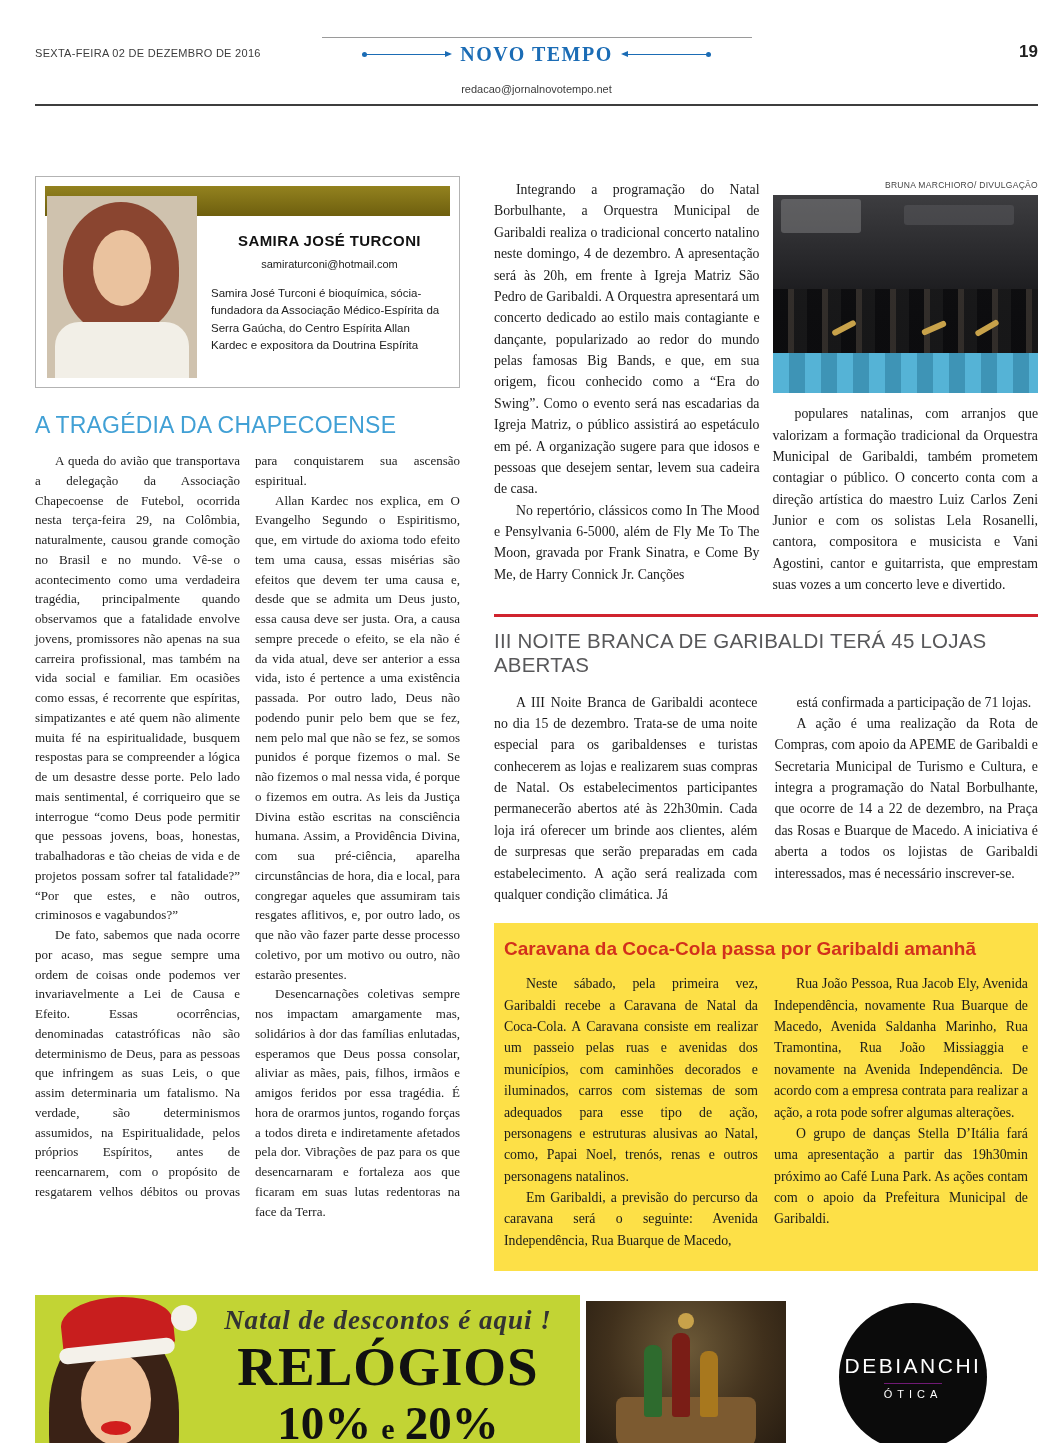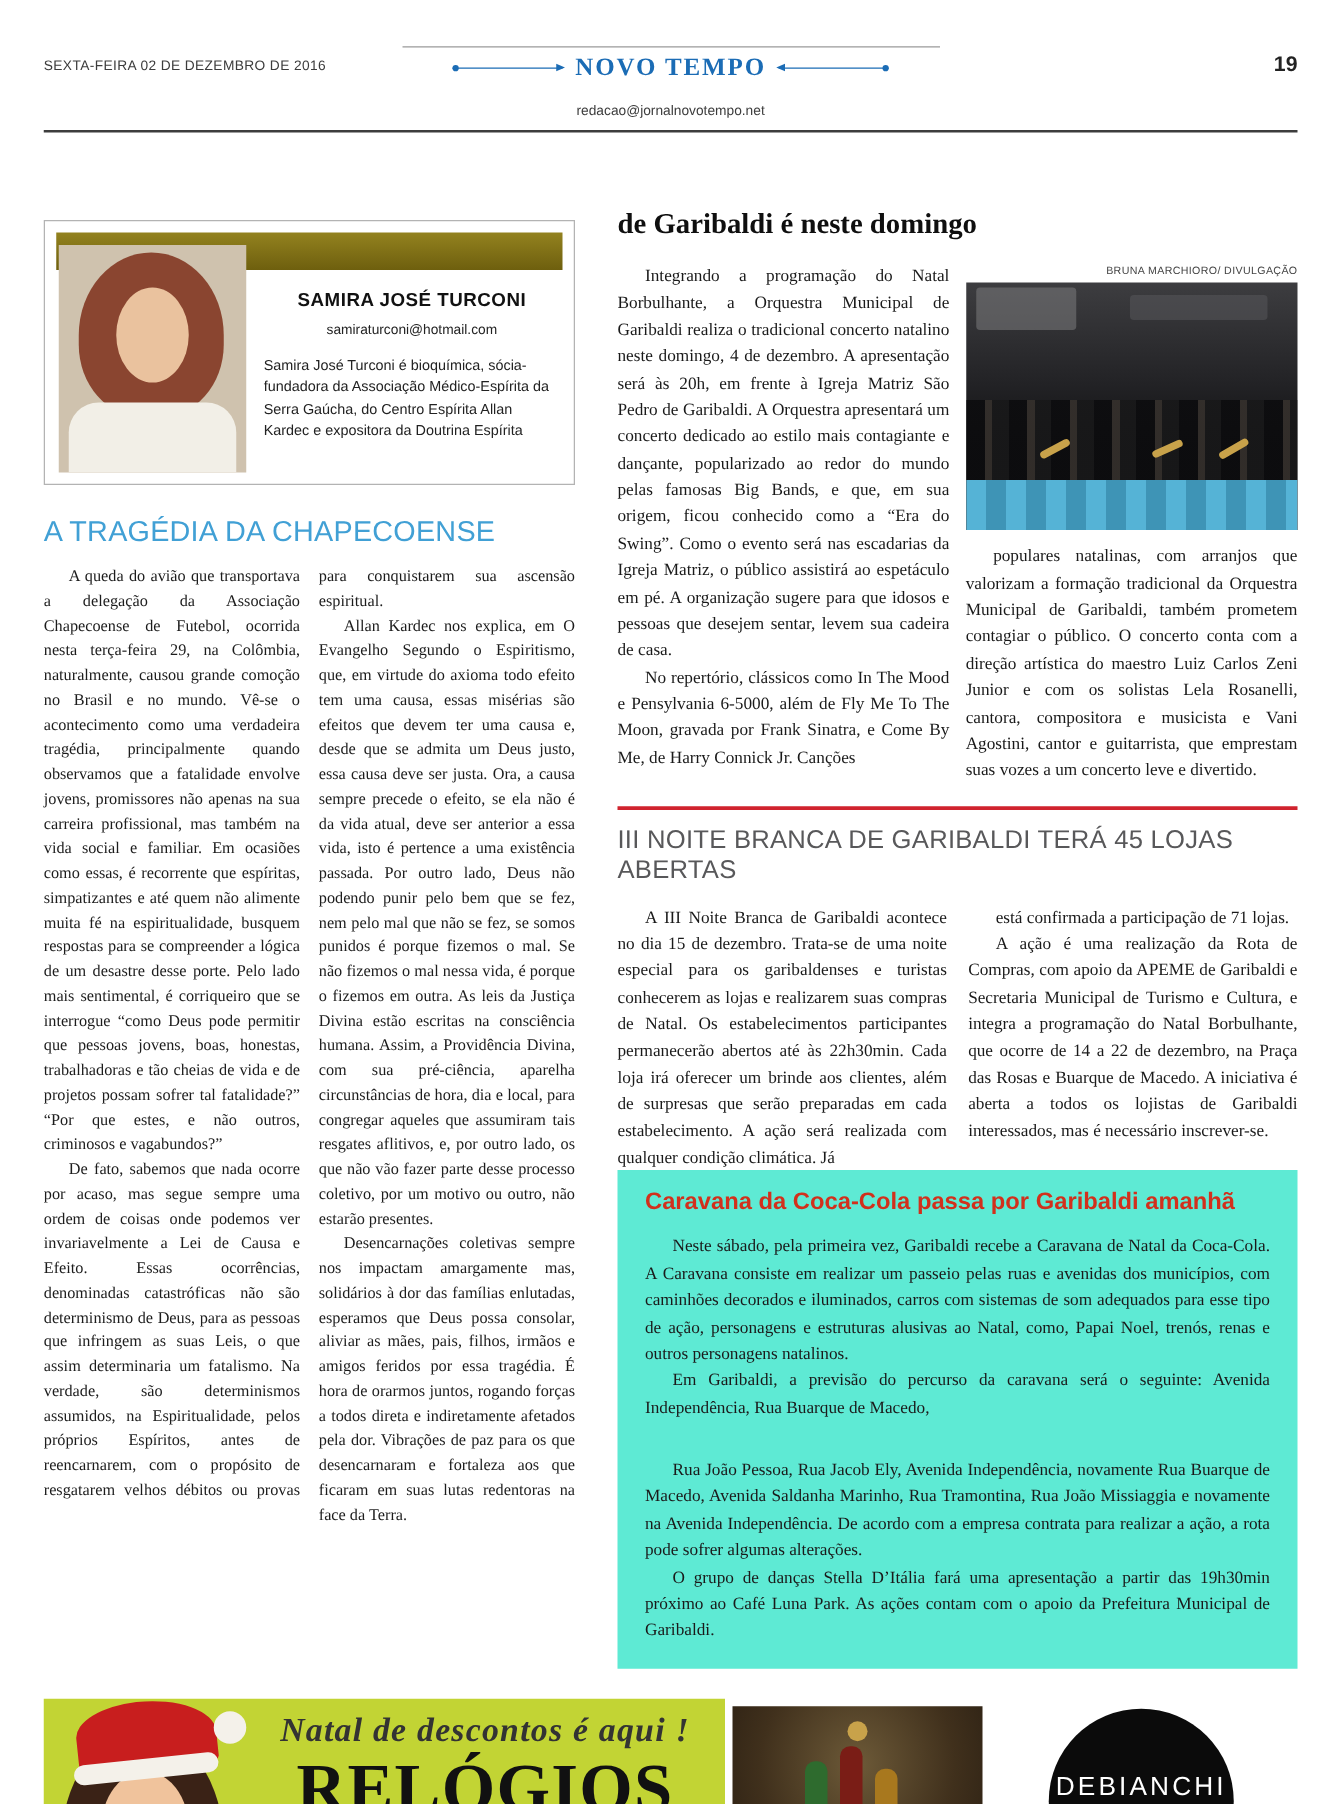--- a/index.html
+++ b/index.html
@@ -69,23 +69,23 @@
     background:repeating-linear-gradient(90deg,#55b3d6 0 16px,#3e94b6 16px 32px); }
 
   
   .red-rule { height:3px; background:#d0232e; margin:18px 0 12px; }
   .noite-title { font-family:"Liberation Sans", sans-serif; font-size:20.5px; font-weight:normal; color:#58585a; margin:0 0 15px; letter-spacing:.2px; }
   .noite-body { display:flex; gap:17px; font-size:13.8px; line-height:1.55; text-align:justify; }
   .noite-col { flex:1; min-width:0; }
   .noite-col p { margin:0; text-indent:22px; }
 
   
-  .caravana-box { background:#5eead4; padding:15px 22px 20px; }
+  .caravana-box { background:#fde047; margin-top:18px; padding:15px 10px 20px; }
   .caravana-title { font-family:"Liberation Sans", sans-serif; font-weight:bold; font-size:19px; color:#d2301c; margin:0 0 13px; }
-  .caravana-body { display:flex; gap:29px; font-size:13.8px; line-height:1.55; text-align:justify;flex-direction:column; }
+  .caravana-body { display:flex; gap:16px; font-size:13.8px; line-height:1.55; text-align:justify; }
   .caravana-col { flex:1; min-width:0; }
   .caravana-col p { margin:0; text-indent:22px; }
 
   
   .ad { margin:24px 20px 16px 35px; height:242px; display:flex; font-family:"Liberation Sans", sans-serif; }
   .ad-left { width:545px; flex:none; background:#c2d434; position:relative; overflow:hidden; }
   .ad-woman { position:absolute; left:0; top:0; width:180px; height:100%; }
   .aw-hair { position:absolute; top:26px; left:14px; width:130px; height:190px; background:#3a2216; border-radius:48% 48% 40% 40%; }
   .aw-face { position:absolute; top:58px; left:46px; width:70px; height:92px; background:#f0c39c; border-radius:50%; }
   .aw-hat { position:absolute; top:2px; left:26px; width:112px; height:54px; background:#c81e1e; border-radius:50% 60% 10% 10%; transform:rotate(-6deg); }
@@ -161,21 +161,20 @@
         <p>De fato, sabemos que nada ocorre por acaso, mas segue sempre uma ordem de coisas onde podemos ver invariavelmente a Lei de Causa e Efeito. Essas ocorrências, denominadas catastróficas não são determinismo de Deus, para as pessoas que infringem as suas Leis, o que assim determinaria um fatalismo. Na verdade, são determinismos assumidos, na Espiritualidade, pelos próprios Espíritos, antes de reencarnarem, com o propósito de resgatarem velhos débitos ou provas para conquistarem sua ascensão espiritual.</p>
         <p>Allan Kardec nos explica, em O Evangelho Segundo o Espiritismo, que, em virtude do axioma todo efeito tem uma causa, essas misérias são efeitos que devem ter uma causa e, desde que se admita um Deus justo, essa causa deve ser justa. Ora, a causa sempre precede o efeito, se ela não é da vida atual, deve ser anterior a essa vida, isto é pertence a uma existência passada. Por outro lado, Deus não podendo punir pelo bem que se fez, nem pelo mal que não se fez, se somos punidos é porque fizemos o mal. Se não fizemos o mal nessa vida, é porque o fizemos em outra. As leis da Justiça Divina estão escritas na consciência humana. Assim, a Providência Divina, com sua pré-ciência, aparelha circunstâncias de hora, dia e local, para congregar aqueles que assumiram tais resgates aflitivos, e, por outro lado, os que não vão fazer parte desse processo coletivo, por um motivo ou outro, não estarão presentes.</p>
         <p>Desencarnações coletivas sempre nos impactam amargamente mas, solidários à dor das famílias enlutadas, esperamos que Deus possa consolar, aliviar as mães, pais, filhos, irmãos e amigos feridos por essa tragédia. É hora de orarmos juntos, rogando forças a todos direta e indiretamente afetados pela dor. Vibrações de paz para os que desencarnaram e fortaleza aos que ficaram em suas lutas redentoras na face da Terra.</p>
       </section>
     </div>
 
     <div class="col-right">
 
       <h2 class="concert-title">
         <br>
-        <span>de Garibaldi é neste domingo</span>
       </h2>
 
       <div class="concert-body">
         <div class="concert-col">
           <p>Integrando a programação do Natal Borbulhante, a Orquestra Municipal de Garibaldi realiza o tradicional concerto natalino neste domingo, 4 de dezembro. A apresentação será às 20h, em frente à Igreja Matriz São Pedro de Garibaldi. A Orquestra apresentará um concerto dedicado ao estilo mais contagiante e dançante, popularizado ao redor do mundo pelas famosas Big Bands, e que, em sua origem, ficou conhecido como a “Era do Swing”. Como o evento será nas escadarias da Igreja Matriz, o público assistirá ao espetáculo em pé. A organização sugere para que idosos e pessoas que desejem sentar, levem sua cadeira de casa.</p>
           <p>No repertório, clássicos como In The Mood e Pensylvania 6-5000, além de Fly Me To The Moon, gravada por Frank Sinatra, e Come By Me, de Harry Connick Jr. Canções</p>
         </div>
         <div class="concert-col">
           <div class="photo-credit">BRUNA MARCHIORO/ DIVULGAÇÃO</div>
           <div class="orchestra-photo">

